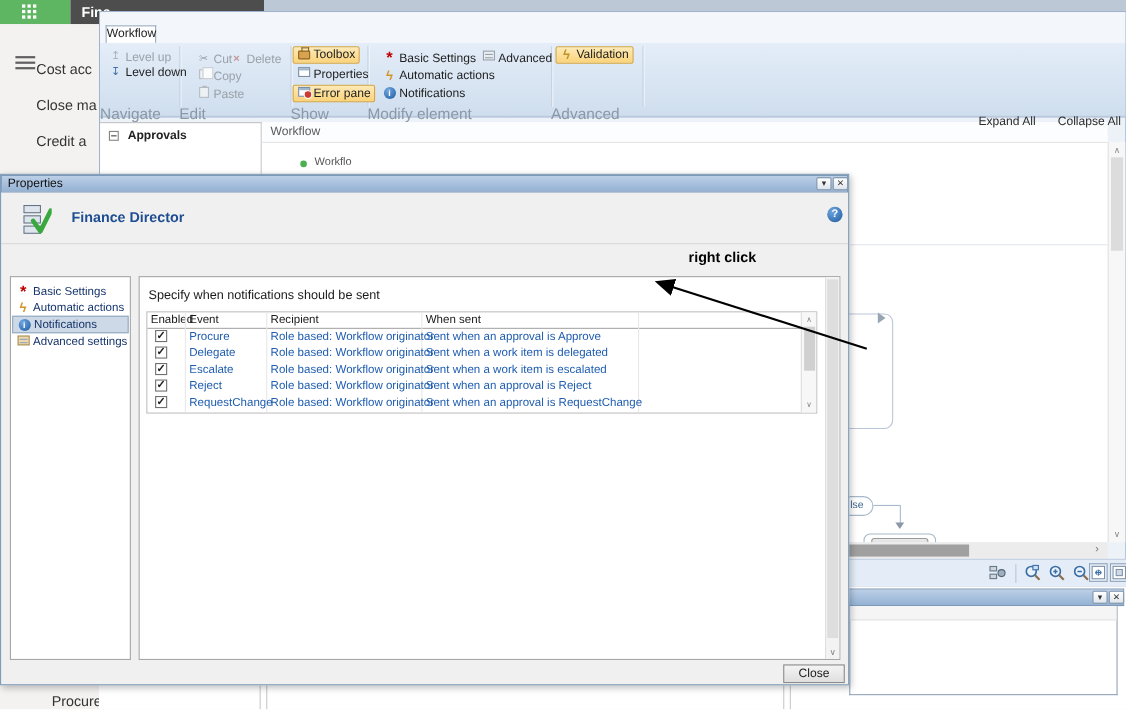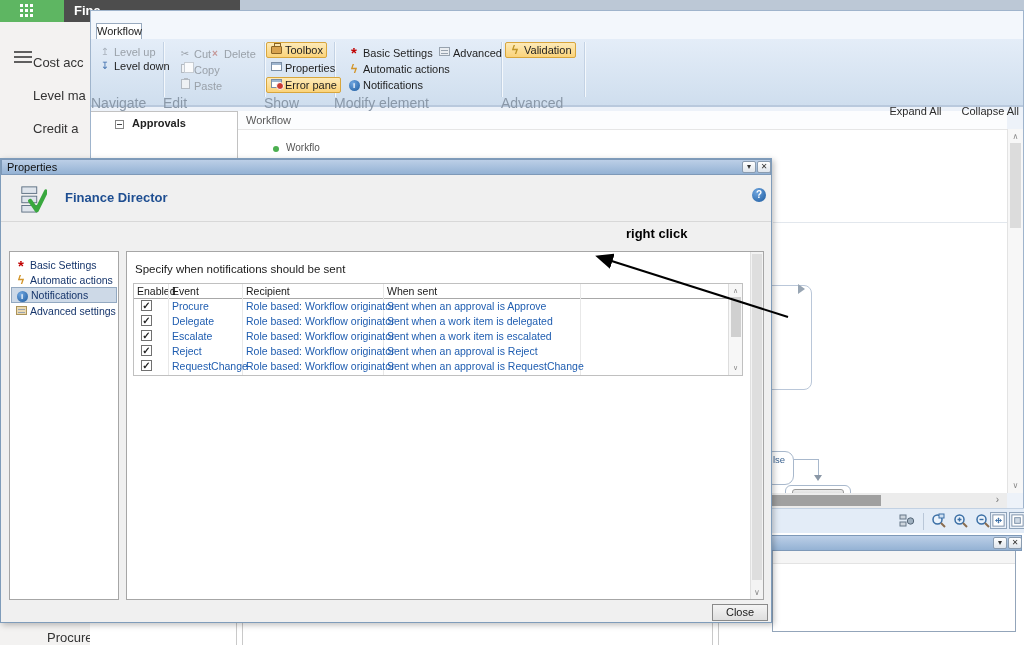--- a/index.html
+++ b/index.html
@@ -64,21 +64,21 @@
   #toolbar{left:147px;top:497px;width:787px;height:25px;background:#e3ecf7;border-top:1px solid #c2d1e3}
   .tico{position:absolute;top:4px;width:16px;height:16px}
   .tico.boxed{border:1px solid #8fa3ba;background:#e9f0f8;width:17px;height:17px;top:3px}
   
   #container-frag{left:463px;top:155px;width:111px;height:105px;border:1px solid #bac7d9;border-radius:8px}
   #node-arrow{left:560px;top:154px;width:0;height:0;border-left:7px solid #98a5b3;border-top:5px solid transparent;border-bottom:5px solid transparent}
   #fd-node{left:545px;top:164px;width:61px;height:76px;border:2px solid #eca33c;border-radius:6px;background:#fff;text-align:center}
   #fd-tile{width:40px;height:40px;margin:4px auto 2px;background:linear-gradient(#fbfbfb,#d9d9d9);
     border:1px solid #8f8f8f;border-radius:4px;display:flex;align-items:center;justify-content:center}
   #fd-node .nlbl{font-size:10px;line-height:11px;color:#333}
-  #false-pill{left:526px;top:321px;width:30px;height:34px;border:1px solid #a8b8cc;border-radius:9px;background:#fff;
+  #false-pill{left:526px;top:321px;width:30px;height:18px;border:1px solid #a8b8cc;border-radius:9px;background:#fff;
     font-size:9.5px;color:#3c6390;text-align:center;line-height:16px}
   .conn{position:absolute;background:#a8b8cc}
   #arrow-down{left:576px;top:345px;width:0;height:0;border-top:6px solid #8a97a6;border-left:4px solid transparent;border-right:4px solid transparent}
   #node2{left:547px;top:355px;width:66px;height:20px;border:1px solid #a8b8cc;border-radius:6px;background:#fff}
   #node2-in{left:554px;top:359px;width:52px;height:14px;border:1px solid #9a9a9a;border-radius:3px;background:linear-gradient(#ececec,#bfbfbf)}
   #faint-line{left:535px;top:92px;width:236px;height:1px;background:#e2e7ed}
   
   .tbar{background:linear-gradient(#bccfe7,#94b2d4);border:1px solid #7e99b8}
   #dock-title{left:300px;top:535px;width:722px;height:16px;z-index:2}
   #dock-body{left:772px;top:551px;width:244px;height:81px;background:#fff;border:1px solid #93a5ba;border-top:none;z-index:2}
@@ -142,21 +142,21 @@
   </div>
   <div class="abs" id="app-dark"><span>Fina</span></div>
   <div class="abs" id="app-topright"></div>
   <div class="abs" id="app-sidebar">
     <div class="abs" id="hamburger">
         <i></i>
         <i></i>
         <i></i>
       </div>
     <div class="navlbl" style="top:33px">Cost acc</div>
-    <div class="navlbl" style="top:66px">Level ma</div>
+    <div class="navlbl" style="top:66px">Close ma</div>
     <div class="navlbl" style="top:99px">Credit a</div>
     <div class="navlbl" style="top:608px;left:47px">Procure</div>
   </div>
   <div class="abs" id="app-bottom">
     <div class="vline" style="left:146px"></div>
       <div class="vline" style="left:152px"></div>
     <div class="vline" style="left:622px"></div>
       <div class="vline" style="left:628px"></div>
   </div>
 
@@ -233,21 +233,21 @@
         </div>
 
       <div class="glabel" style="left:0;width:72px">Navigate</div>
       <div class="glabel" style="left:72px;width:101px">Edit</div>
       <div class="glabel" style="left:173px;width:70px">Show</div>
       <div class="glabel" style="left:243px;width:167px">Modify element</div>
       <div class="glabel" style="left:410px;width:83px">Advanced</div>
     </div>
 
     <div class="abs" id="elements-panel">
-      <div style="padding:5px 0 0 24px">
+      <div style="padding:5px 0 0 8px">
         <span class="expander"></span>
         <span style="font-weight:bold;margin-left:5px">Approvals</span>
       </div>
     </div>
 
     <div class="abs" id="canvas-hdr">
       <span style="position:absolute;left:8px;top:3px">Workflow</span>
     </div>
     <div class="abs" id="canvas-links">
       <span>Expand All</span>

